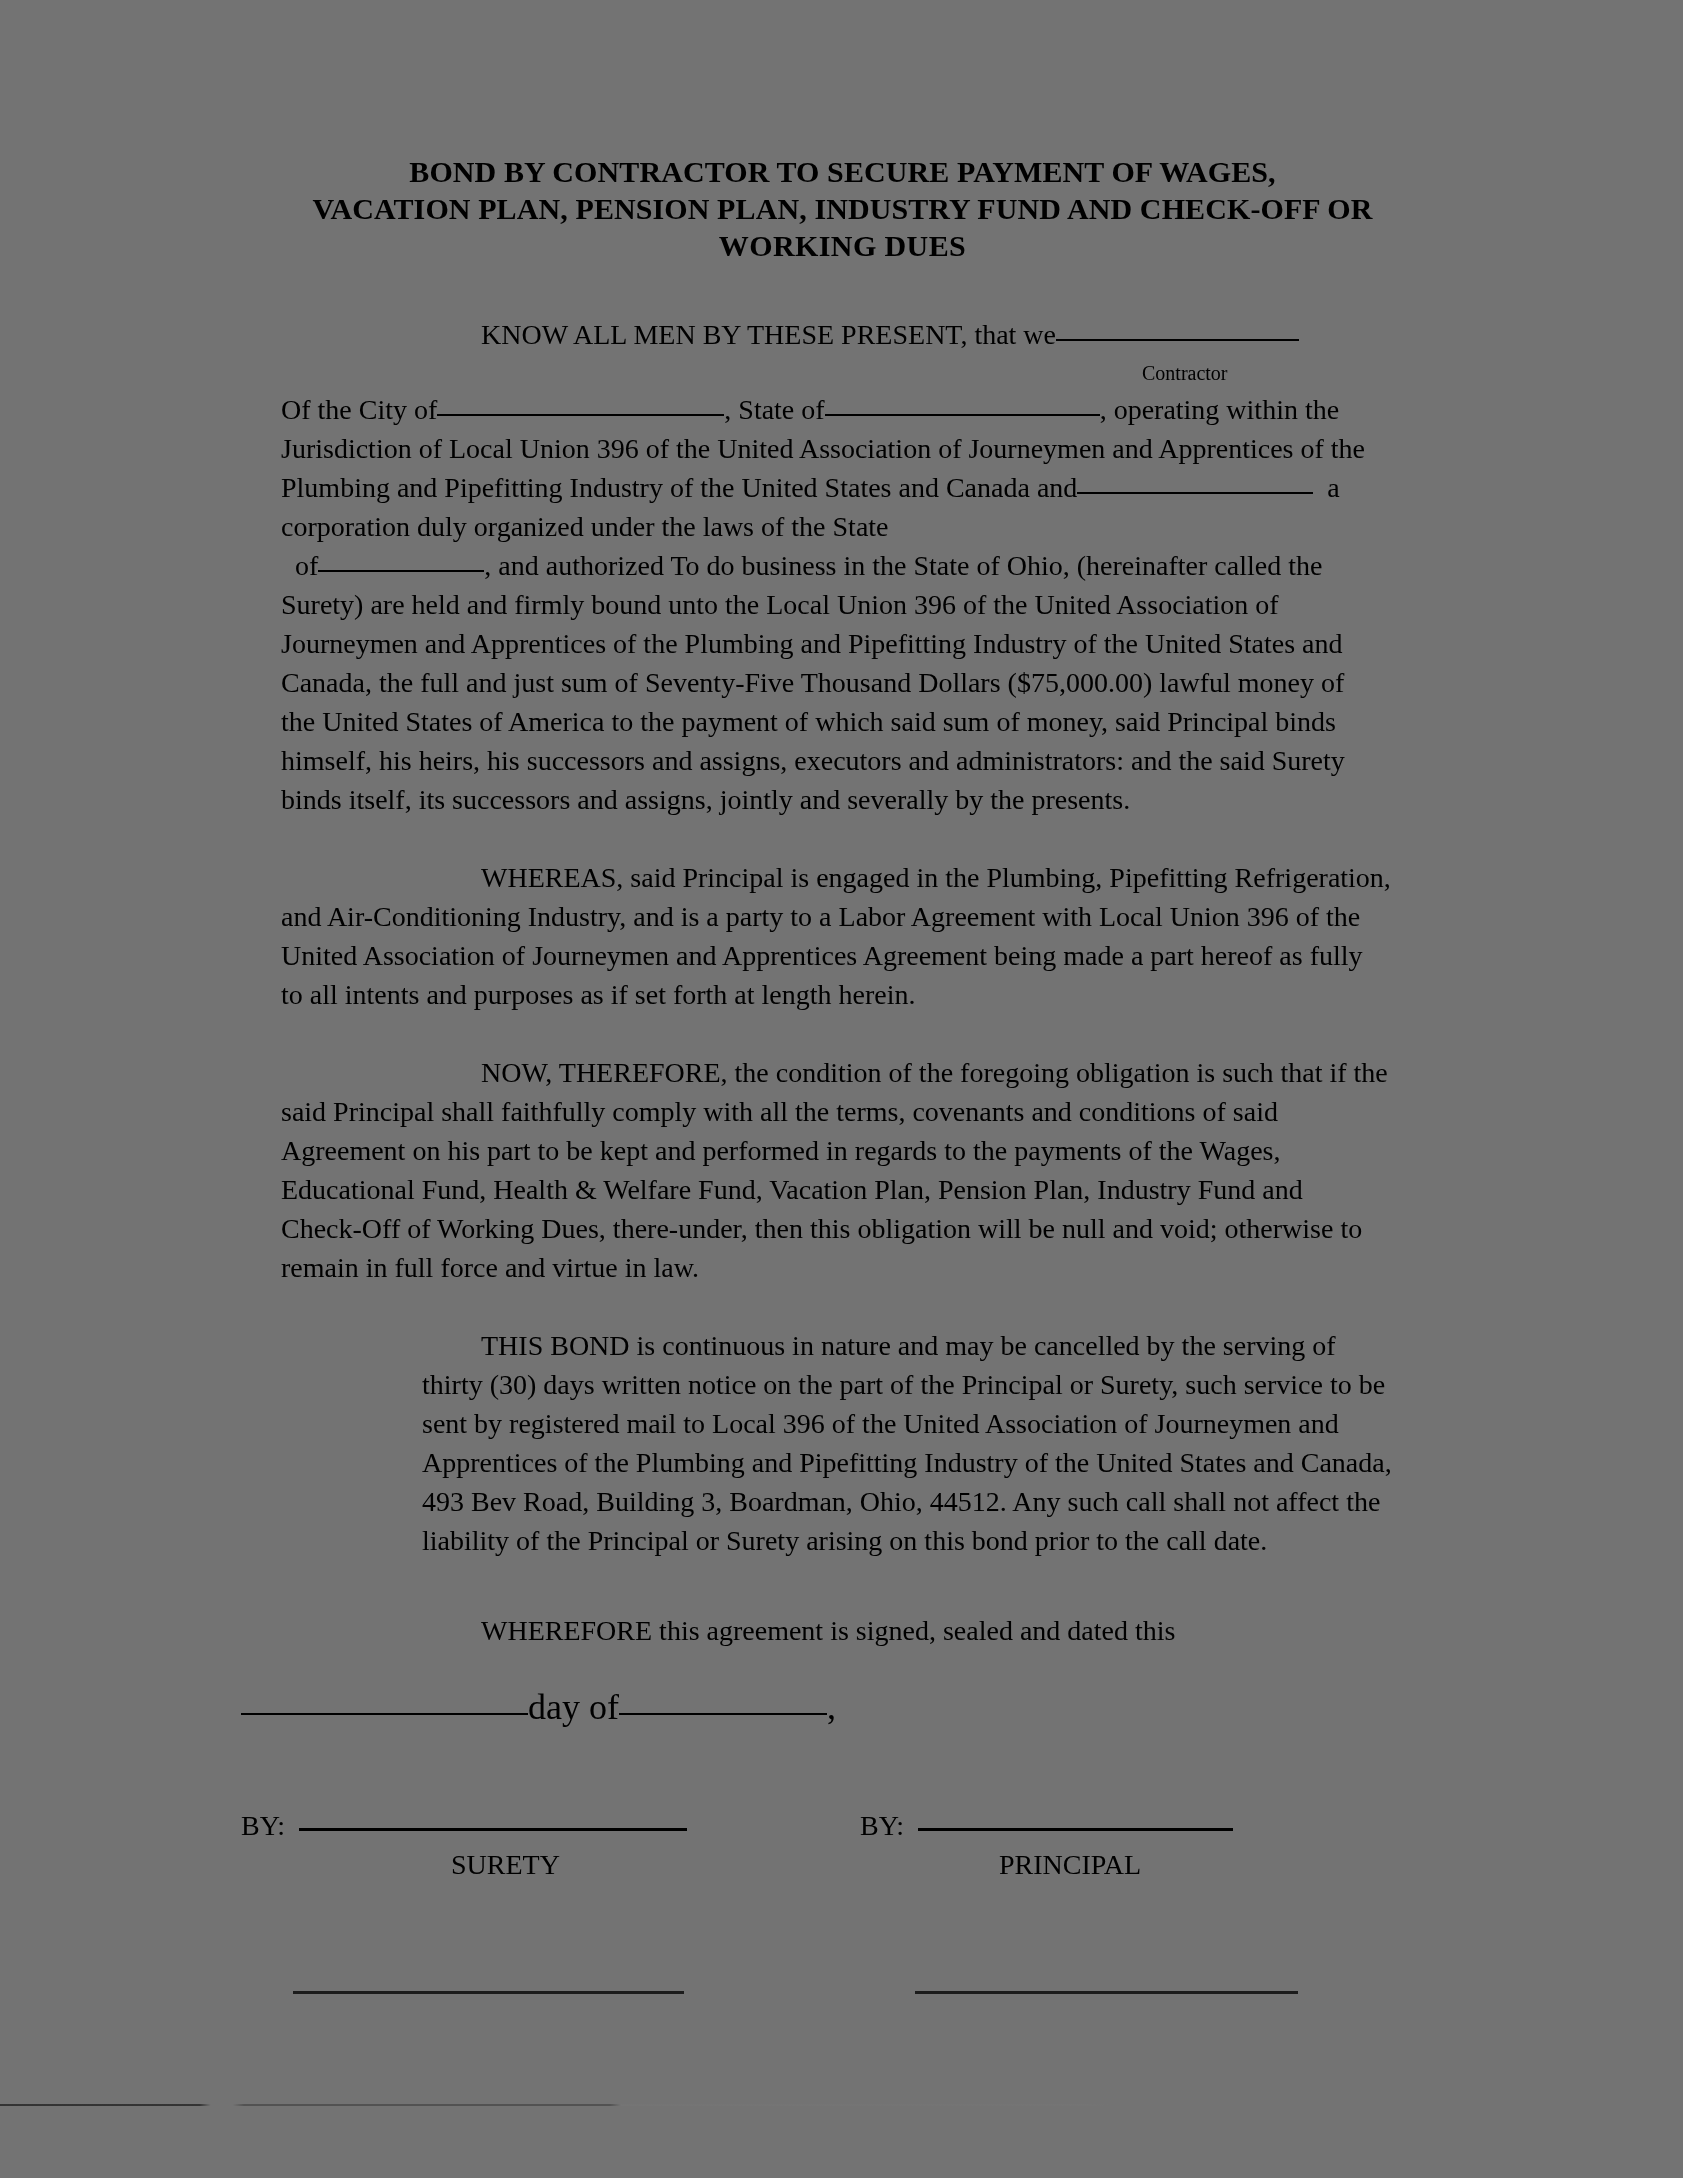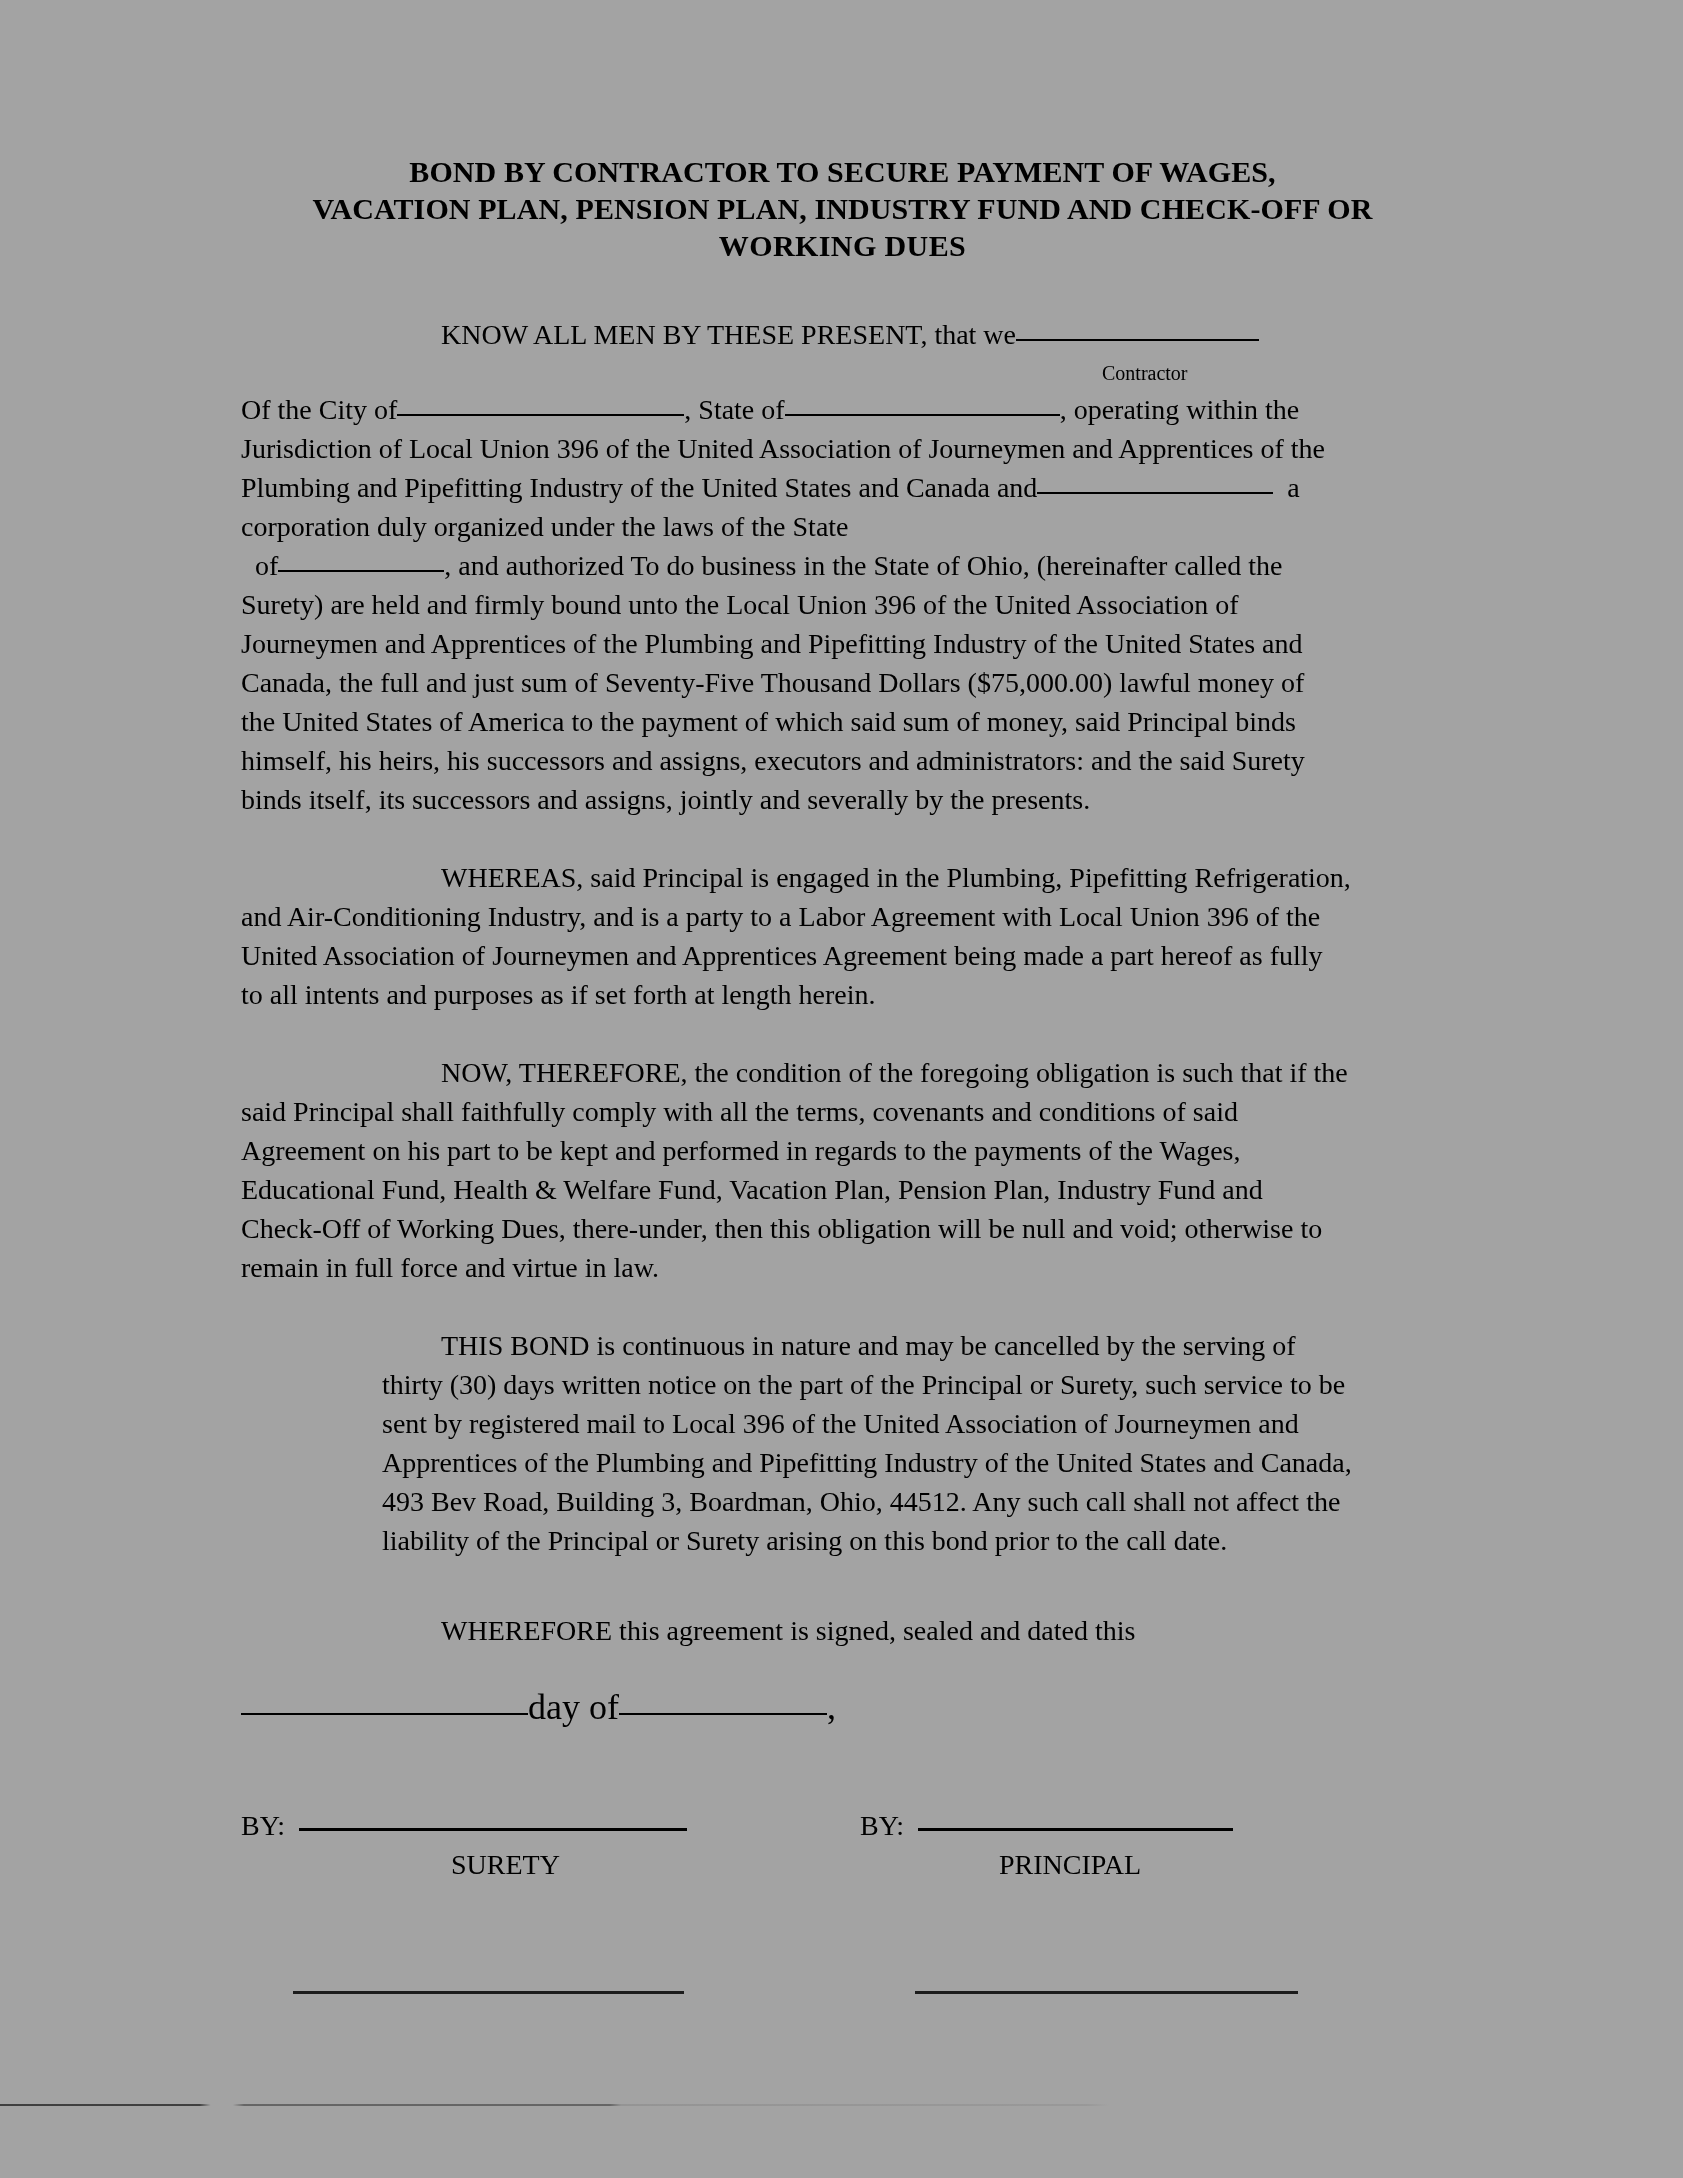--- a/index.html
+++ b/index.html
@@ -9,21 +9,21 @@
     background: #ffffff;
   }
   body {
     font-family: "Liberation Serif", "DejaVu Serif", serif;
     color: #000000;
   }
   .page {
     position: relative;
     width: 1683px;
     height: 2178px;
-    background: #a3a3a3;
+    background: #737373;
     overflow: hidden;
     box-sizing: border-box;
   }
   .content {
     position: absolute;
     left: 241px;
     top: 0;
     width: 1203px;
   }
 
@@ -38,20 +38,21 @@
     padding: 0 18px;
   }
   .doc-title div { white-space: nowrap; }
   .title-l4 { letter-spacing: 0.4px; }
 
   
   .body-block {
     font-size: 28px;
     line-height: 39px;
     text-align: left;
+    margin-left: 40px;
   }
   .para-line { white-space: nowrap; }
   .indent-1 { padding-left: 200px; }
   .indent-half { padding-left: 14px; }
   .gap-lg { height: 39px; }
   .gap-xl { height: 51px; }
 
   
   .rule {
     display: inline-block;

